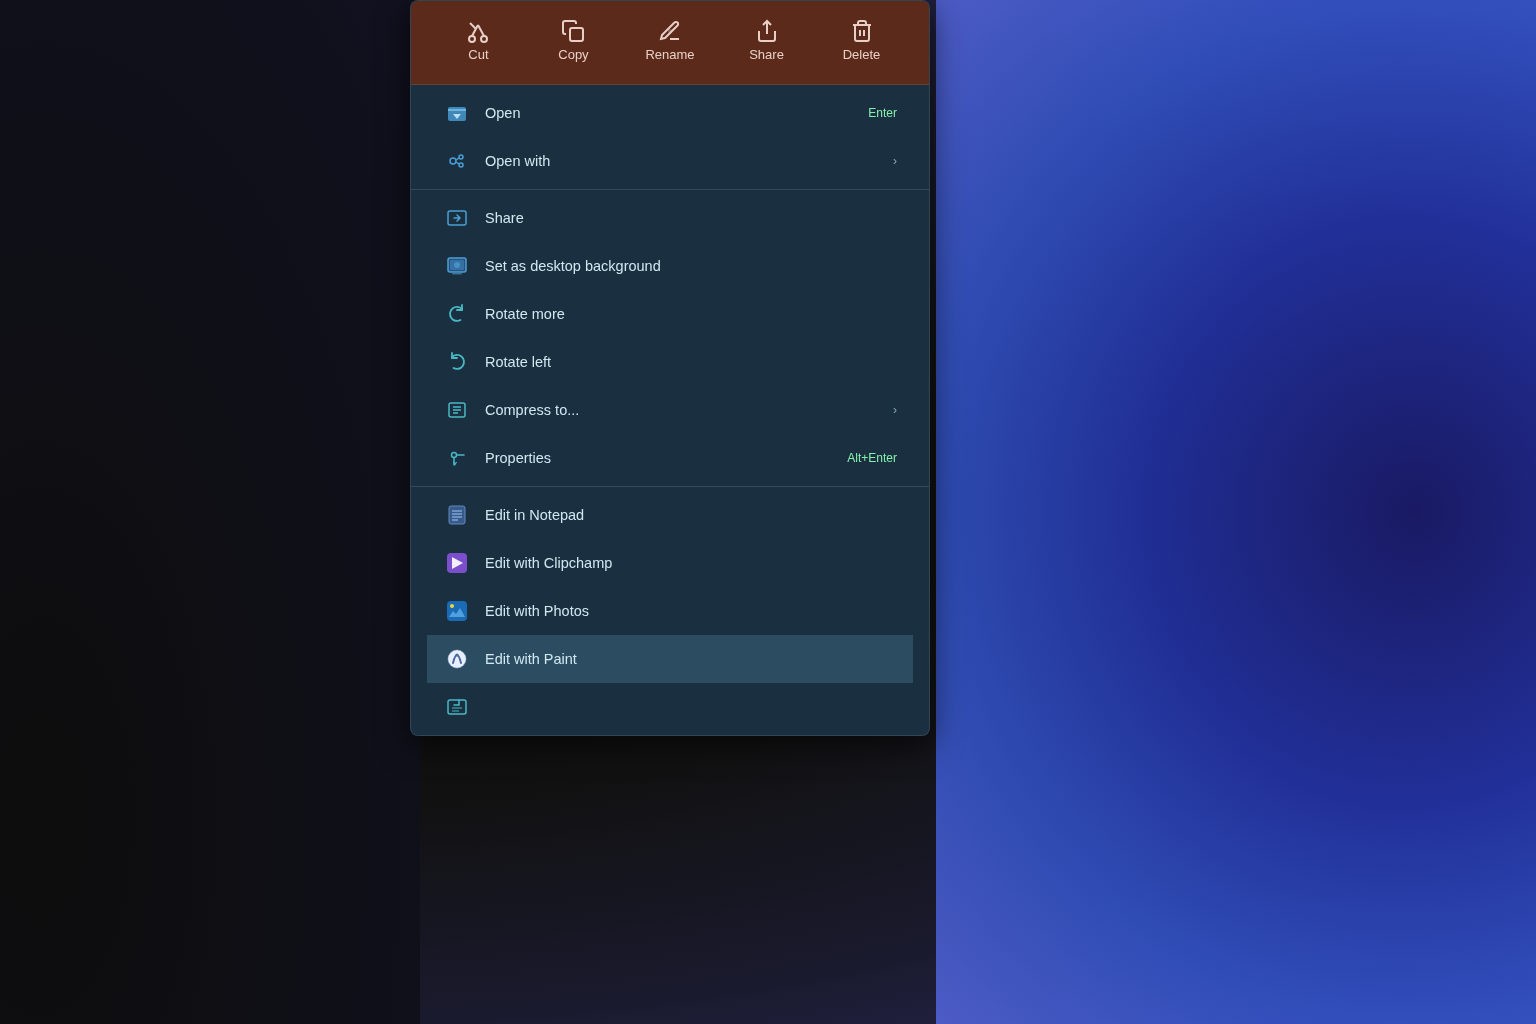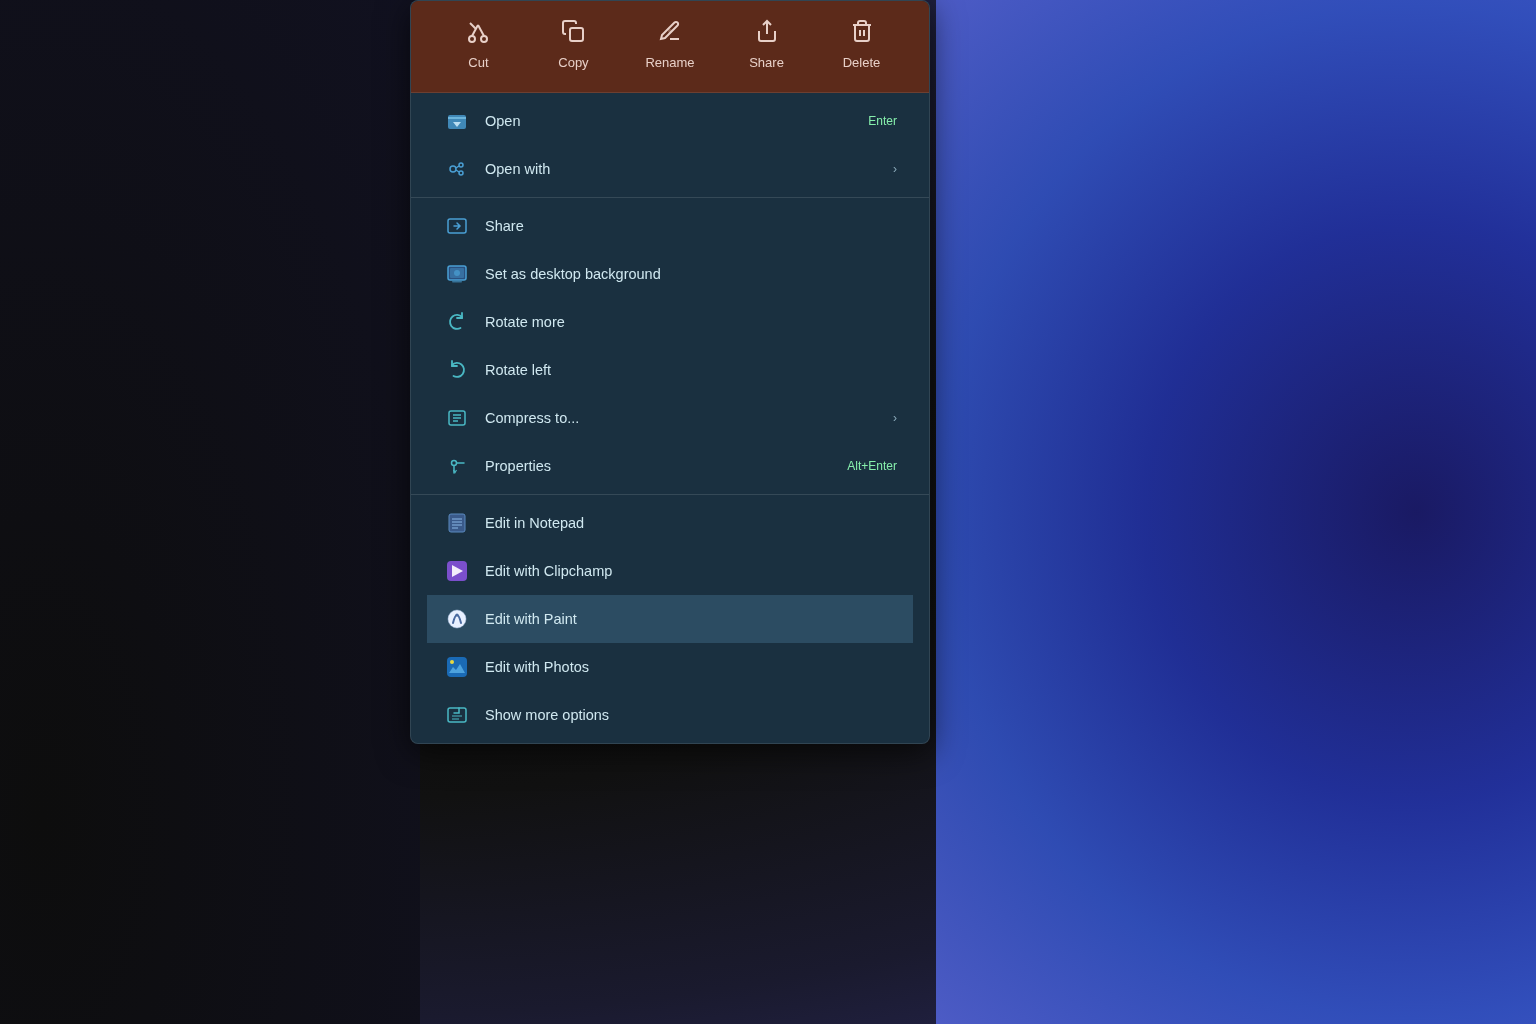--- a/index.html
+++ b/index.html
@@ -50,21 +50,21 @@
       justify-content: space-around;
       align-items: center;
       padding: 10px 20px 14px;
       border-bottom: 1px solid rgba(255,255,255,0.1);
     }
 
     .toolbar-item {
       display: flex;
       flex-direction: column;
       align-items: center;
-      gap: 8px;
+      gap: 0;
       cursor: pointer;
       color: #e8d0c8;
       min-width: 70px;
       padding: 8px 12px;
       border-radius: 6px;
       transition: background 0.15s;
     }
 
     .toolbar-icon {
       font-size: 22px;
@@ -306,46 +306,45 @@
     </div>
     <div class="menu-item">
       <div class="menu-icon">
         <svg width="20" height="20" viewBox="0 0 20 20">
           <rect width="20" height="20" rx="4" fill="#7b4fcc"></rect>
           <polygon points="5,4 16,10 5,16" fill="white" opacity="0.9"></polygon>
         </svg>
       </div>
       <span class="menu-text">Edit with Clipchamp</span>
     </div>
+    <div class="menu-item">
+      <div class="menu-icon">
+        <svg width="20" height="20" viewBox="0 0 20 20">
+          <rect width="20" height="20" rx="4" fill="#1a6ab5"></rect>
+          <polygon points="2,16 6,10 9,13 13,7 18,16" fill="#5ab0e8" opacity="0.8"></polygon>
+          <circle cx="5" cy="5" r="2" fill="#e8d840"></circle>
+        </svg>
+      </div>
+      <span class="menu-text">Edit with Photos</span>
+    </div>
     <div class="menu-item active">
       <div class="menu-icon">
         <svg width="20" height="20" viewBox="0 0 20 20">
           <circle cx="10" cy="10" r="9" fill="#e8f0ff" stroke="#aac0e0" stroke-width="0.5"></circle>
           <path d="M6 14c0 0 2-8 4-8s4 8 4 8" stroke="#4a6aa0" stroke-width="2" fill="none" stroke-linecap="round"></path>
           <circle cx="10" cy="6" r="1.5" fill="#4a6aa0"></circle>
         </svg>
       </div>
       <span class="menu-text">Edit with Paint</span>
     </div>
     <div class="menu-item">
-      <div class="menu-icon">
-        <svg width="20" height="20" viewBox="0 0 20 20">
-          <rect width="20" height="20" rx="4" fill="#1a6ab5"></rect>
-          <polygon points="2,16 6,10 9,13 13,7 18,16" fill="#5ab0e8" opacity="0.8"></polygon>
-          <circle cx="5" cy="5" r="2" fill="#e8d840"></circle>
-        </svg>
-      </div>
-      <span class="menu-text">Edit with Photos</span>
-    </div>
-    <div class="menu-item">
       <div class="menu-icon icon-teal">
         <svg width="20" height="20" viewBox="0 0 20 20" fill="none">
           <rect x="1" y="3" width="18" height="14" rx="2" stroke="#4ab8c4" stroke-width="1.5"></rect>
           <polyline points="7,8 12,8 12,3" stroke="#4ab8c4" stroke-width="1.5" stroke-linecap="round"></polyline>
           <line x1="5" y1="11" x2="15" y2="11" stroke="#4ab8c4" stroke-width="1.2"></line>
           <line x1="5" y1="14" x2="12" y2="14" stroke="#4ab8c4" stroke-width="1.2"></line>
         </svg>
       </div>
-      <span class="menu-text">Show more options</span>
     </div>
   </div>
 
 </div>
 
 </body></html>

